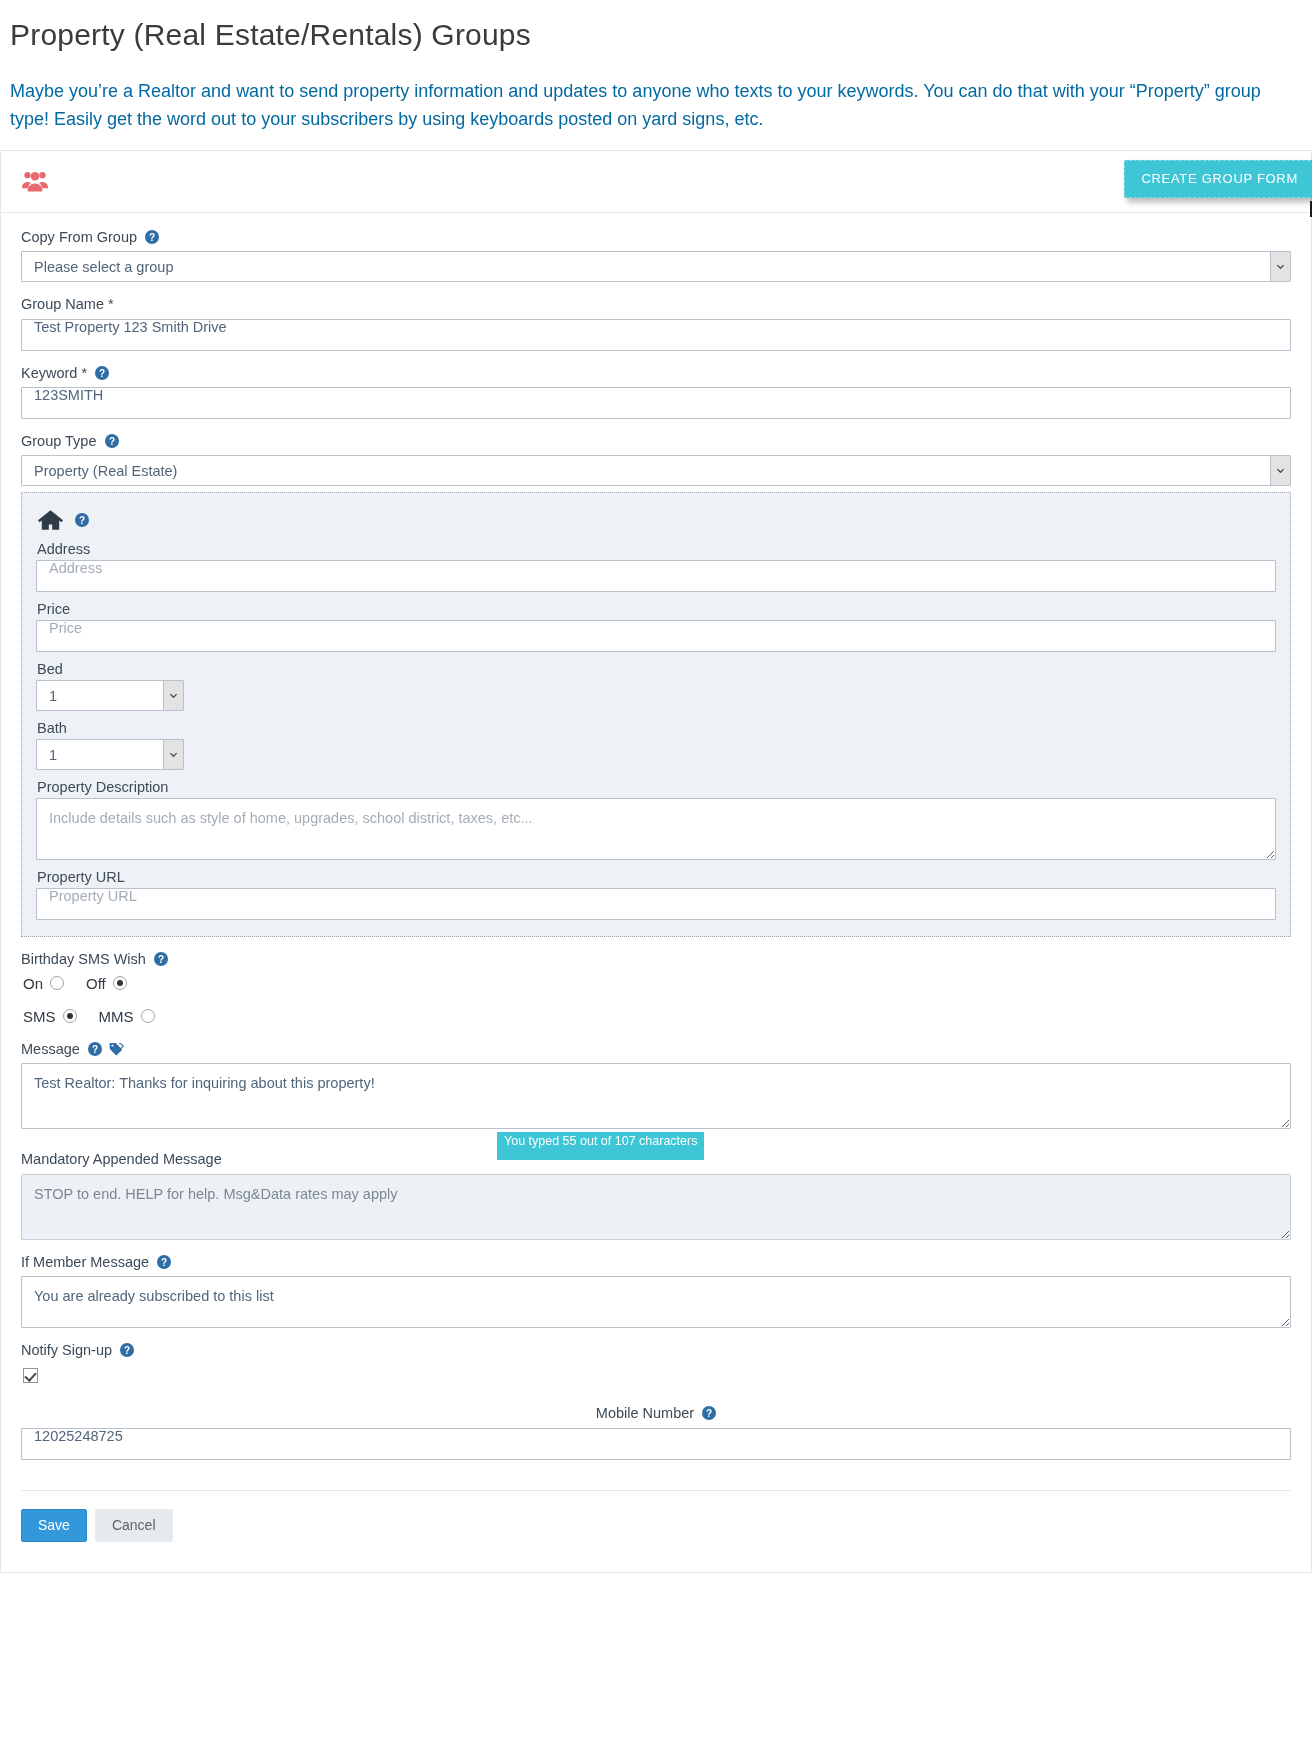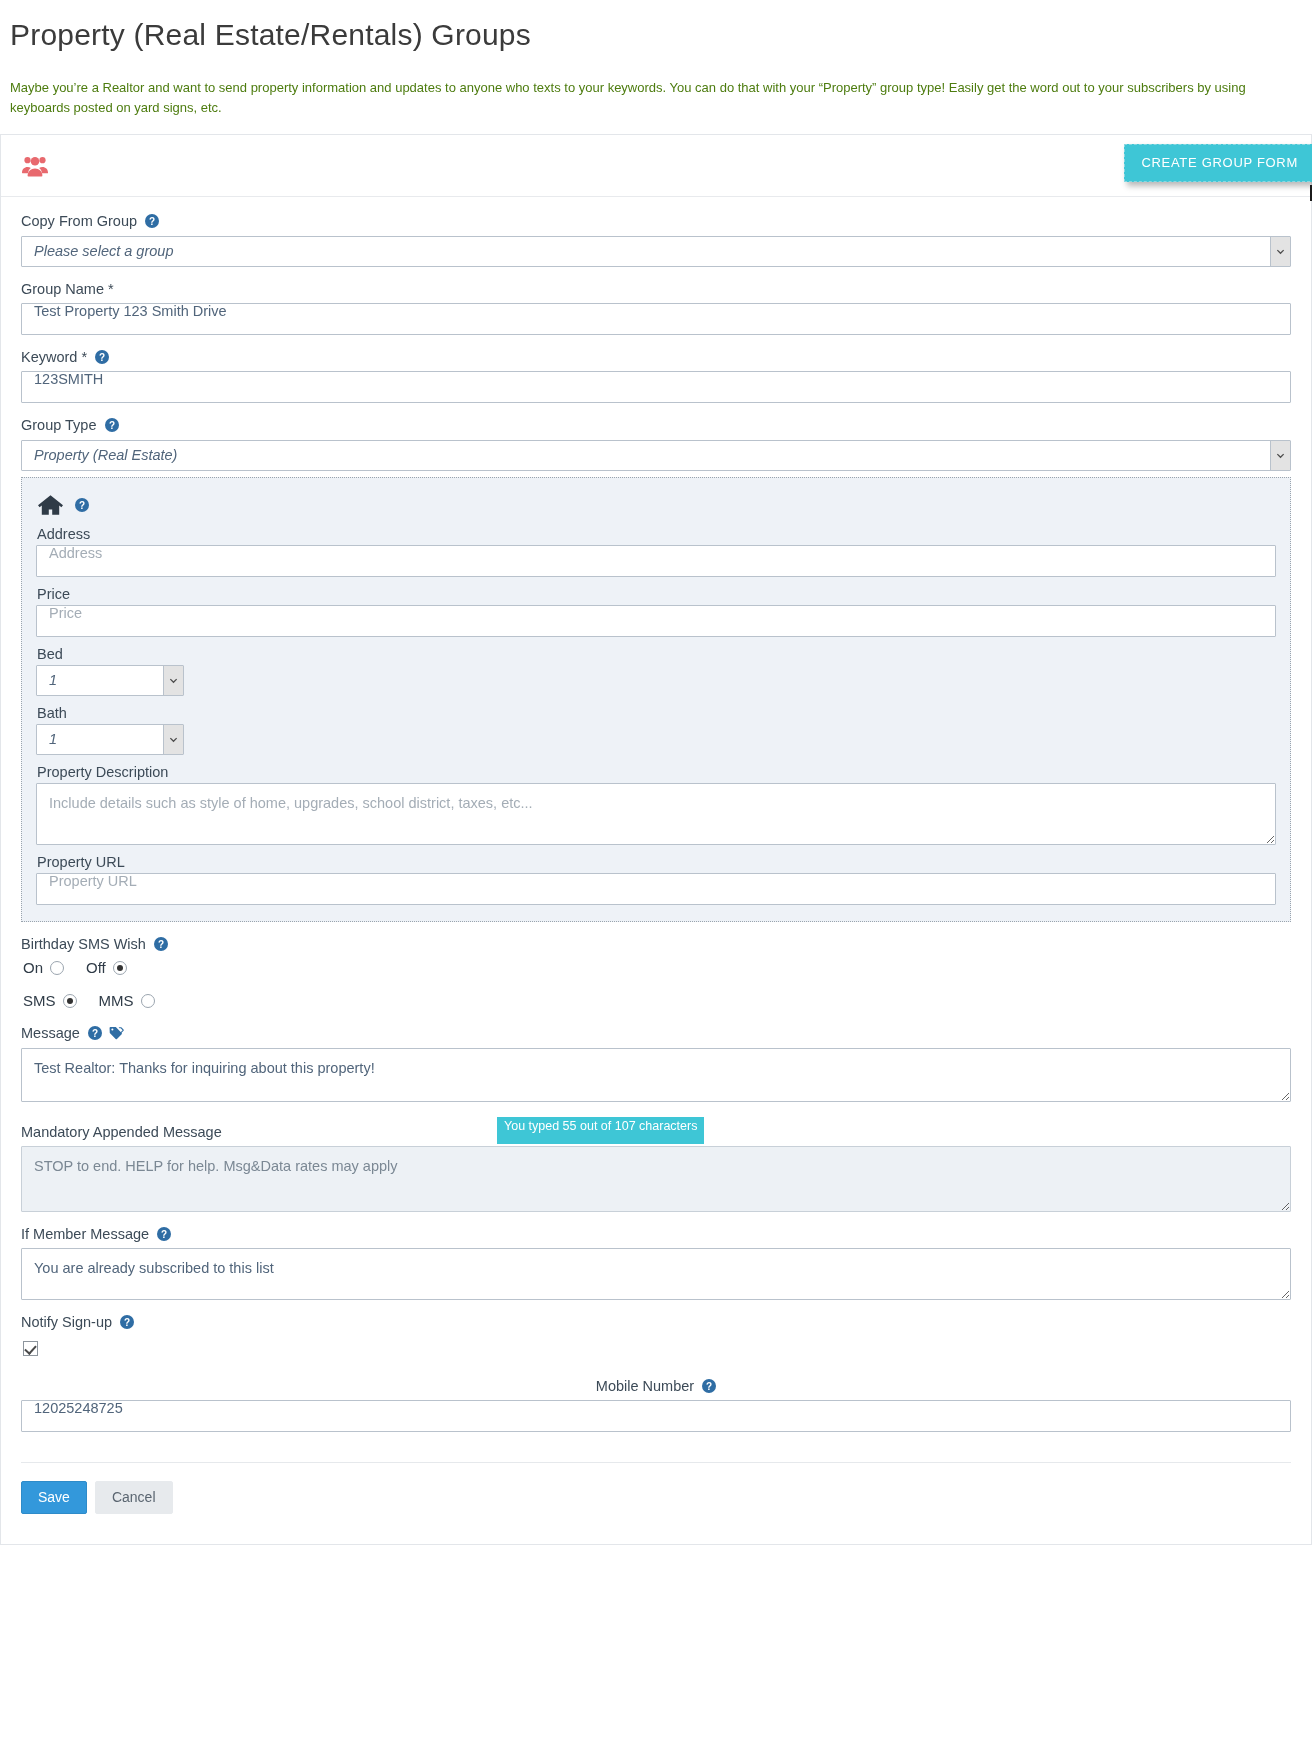--- a/index.html
+++ b/index.html
@@ -15,23 +15,23 @@
   
   .intro { padding: 18px 10px 0 10px; }
   .page-title {
     font-size: 30px;
     font-weight: 400;
     color: #3b3b3b;
     margin: 0 0 26px 0;
     letter-spacing: .2px;
   }
   .intro-para {
-    font-size: 13px;
+    font-size: 18px;
     line-height: 1.55;
-    color: #4d7c0f;
+    color: #0369a1;
     margin: 0 0 16px 0;
     max-width: 1300px;
   }
 
   
   .card {
     border: 1px solid #e3e6ea;
     border-top: 1px solid #e3e6ea;
     background: #ffffff;
     margin: 10px 0 0 0;
@@ -108,41 +108,40 @@
     background: #ffffff;
     padding: 7px 10px 23px 12px;
     border-radius: 1px;
     outline: none;
     display: block;
   }
   input.txt { height: 31px; }
   input.txt::placeholder, textarea.txt::placeholder { color: #a4adb6; }
 
   textarea.txt { resize: vertical; line-height: 1.4; padding-top: 9px; }
-  textarea.msg { height: 54px; }
+  textarea.msg { height: 66px; }
   textarea.appended {
     height: 66px; background: #edf1f5; color: #7b8894; border-color: #c8d0d8;
   }
   textarea.member { height: 52px; }
   textarea.desc { height: 62px; }
 
   select.sel {
     width: 100%;
     height: 31px;
     font-family: "Liberation Sans", sans-serif;
     font-size: 14.5px;
     color: #51657b;
     border: 1px solid #b9c2cc;
     background: #ffffff;
     padding: 4px 10px 4px 12px;
     border-radius: 1px;
     outline: none;
     -webkit-appearance: none;
     appearance: none;
-    font-style: italic;
   }
   .sel-wrap { position: relative; display: block; }
   .sel-arrow {
     position: absolute;
     right: 1px; top: 1px;
     width: 20px; height: 29px;
     background: #e3e3e3;
     border-left: 1px solid #b9c2cc;
     display: flex; align-items: center; justify-content: center;
     pointer-events: none;

